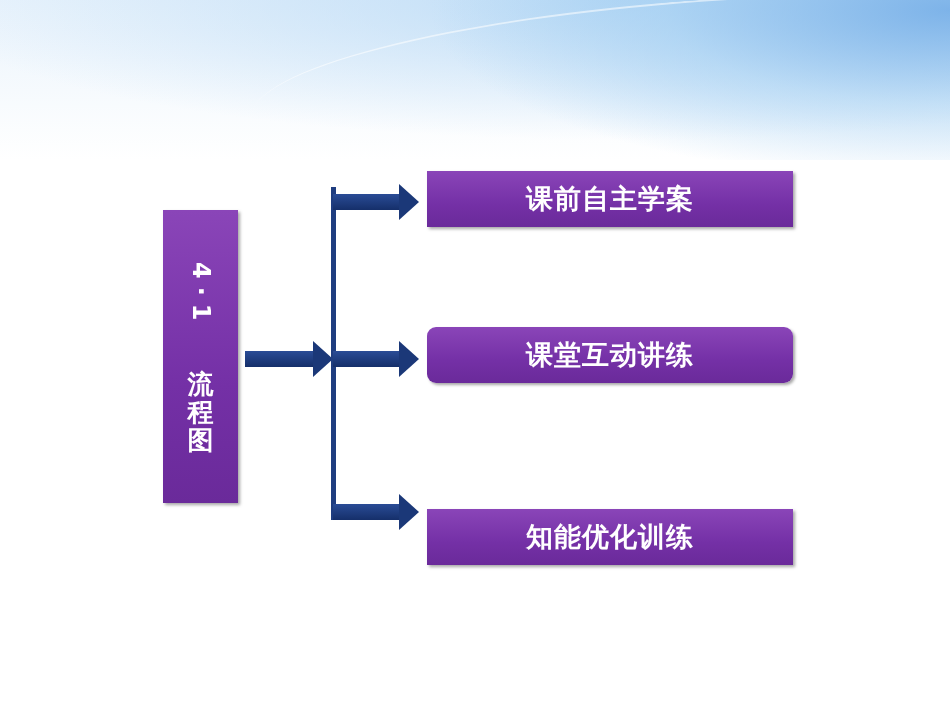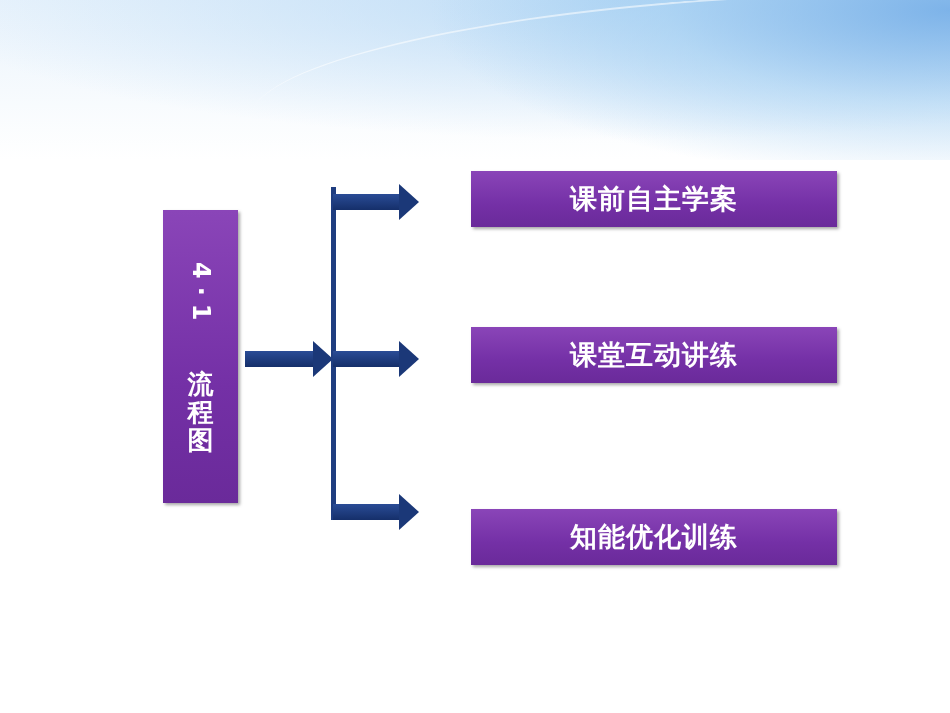--- a/index.html
+++ b/index.html
@@ -8,21 +8,21 @@
     background:
       radial-gradient(ellipse 520px 170px at 950px 10px, rgba(110,170,230,0.85), rgba(150,200,240,0.5) 55%, rgba(255,255,255,0) 100%),
       radial-gradient(ellipse 700px 140px at 620px 0px, rgba(180,215,245,0.8), rgba(255,255,255,0) 100%),
       linear-gradient(to bottom, rgba(220,236,250,0.6), rgba(255,255,255,1));}
   .streak{position:absolute;left:250px;top:5px;width:760px;height:140px;border-top:2px solid rgba(255,255,255,0.55);border-radius:60% 0 0 0;transform:rotate(-4deg);}
   .box{position:absolute;background:linear-gradient(to bottom,#8a45b8,#7430a6 60%,#6a2a9a);box-shadow:2px 2px 3px rgba(0,0,0,0.35);color:#fff;font-weight:bold;}
   .main-box{left:163px;top:210px;width:75px;height:293px;}
   .vtext{position:absolute;left:0;top:40px;width:75px;text-align:center;font-size:26px;line-height:30px;}
   .vtext .num{display:block;writing-mode:vertical-rl;font-size:24px;margin:0 auto;height:90px;letter-spacing:8px;}
   .vtext .cn{display:block;margin-top:30px;line-height:28px;}
-  .item{left:427px;width:366px;height:56px;display:flex;align-items:center;justify-content:center;font-size:27px;letter-spacing:1px;margin-left:44px;}
+  .item{left:427px;width:366px;height:56px;display:flex;align-items:center;justify-content:center;font-size:27px;letter-spacing:1px;}
   .conn{position:absolute;background:#1f3d80;}
   .arrow{position:absolute;height:22px;}
   .arrow .shaft{position:absolute;left:0;top:6px;height:16px;background:linear-gradient(to bottom,#2a4c96,#152f6a);}
   .arrow .head{position:absolute;top:-4px;width:0;height:0;border-top:18px solid transparent;border-bottom:18px solid transparent;border-left:20px solid #1b3878;}
 </style>
 </head>
 <body>
 
 <div class="sky"></div>
 <div class="streak"></div>
@@ -52,18 +52,18 @@
   <div class="head" style="left:66px;"></div>
 </div>
 <div class="arrow" style="left:333px;top:498px;width:90px;">
   <div class="shaft" style="width:68px;"></div>
   <div class="head" style="left:66px;"></div>
 </div>
 
 <div class="box item" style="top:171px;">
   <span>课前自主学案</span>
 </div>
-<div class="box item" style="top:327px;">
+<div class="box item" style="top:327px;border-radius:9px;">
   <span>课堂互动讲练</span>
 </div>
 <div class="box item" style="top:509px;">
   <span>知能优化训练</span>
 </div>
 
 </body></html>

